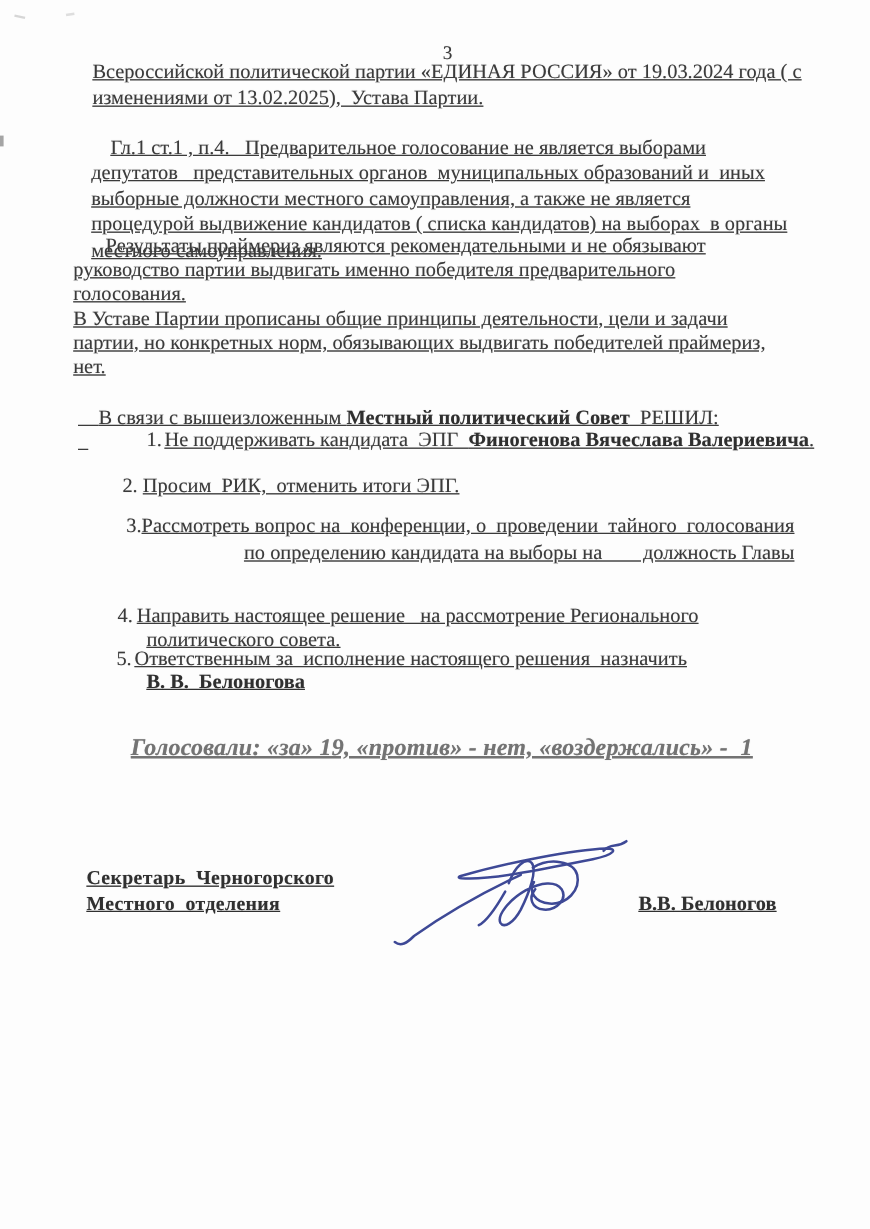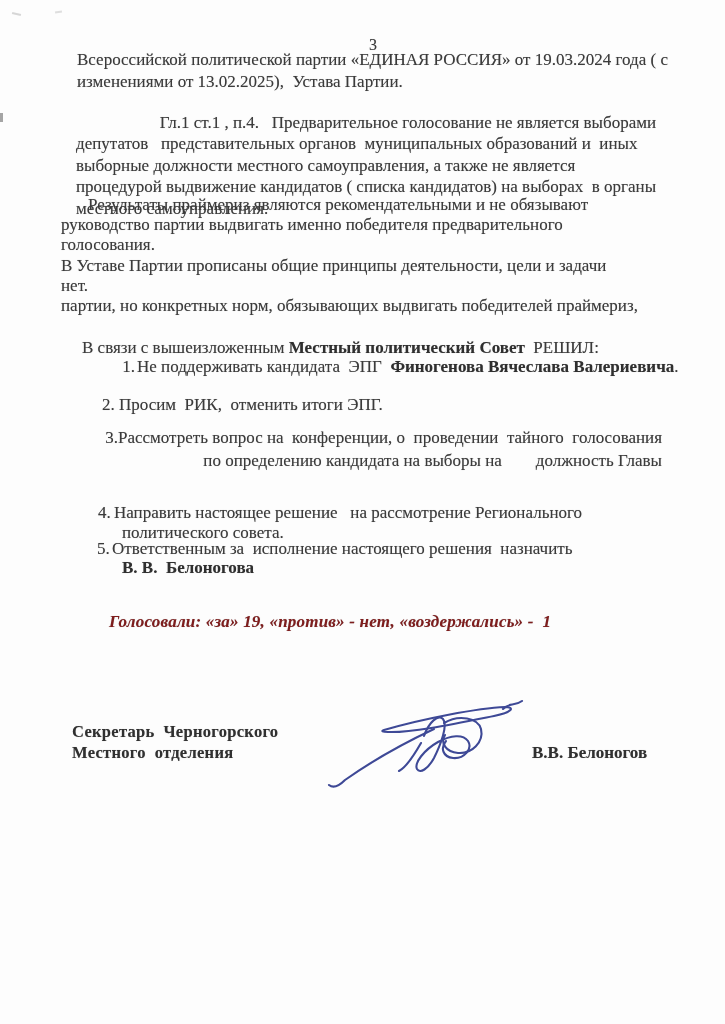--- a/index.html
+++ b/index.html
@@ -9,32 +9,32 @@
     position: relative;
     width: 725px;
     height: 1024px;
     background: #fdfdfd;
     font-family: "Liberation Serif", "DejaVu Serif", serif;
     color: #3b3b3b;
     overflow: hidden;
     text-shadow: 0 0 0.7px rgba(70,70,70,0.45);
   }
   .abs { position: absolute; }
-  .line { white-space: pre; }
+  .line { white-space: pre; text-decoration: underline; }
   .txt { font-size: 17px; }
   .b { font-weight: bold; color: #2f2f2f; }
 
   #page-number {
     top: 36px; left: 0; width: 725px;
     text-align: center; font-size: 16px;
     padding-left: 21px;
   }
   #intro   { top: 49px;  left: 77px;  line-height: 22px; }
   #clause  { top: 112px; left: 76px;  line-height: 21.4px; }
-  #clause .indent-1 { padding-left: 16px; text-align: right; }
+  #clause .indent-1 { padding-left: 16px; }
   #results { top: 195px; left: 61px;  line-height: 20.2px; }
   #results .indent-1 { padding-left: 27px; }
   #decision { top: 318px; left: 65px; }
 
   .res-item { position: absolute; line-height: 22px; }
   .res-item .num { display: inline-block; }
   #res-item-1 { top: 356px; left: 120px; text-align: center; }
   #res-item-1 .num { width: 17px; }
   #res-item-2 { top: 394px; left: 102px; }
   #res-item-2 .num { width: 17px; }
@@ -44,22 +44,22 @@
   #res-item-4 { top: 503px; left: 98px; line-height: 20px; }
   #res-item-4 .num { width: 16px; }
   #res-item-4 .wrap { padding-left: 24px; }
   #res-item-5 { top: 540px; left: 97px; line-height: 18.5px; }
   #res-item-5 .num { width: 15px; }
   #res-item-5 .wrap { padding-left: 25px; }
 
   #voting {
     top: 612px; left: 109px;
     font-weight: bold; font-style: italic;
-    font-size: 17px; letter-spacing: 0.2px;
-    color: #7f1d1d;
+    font-size: 20px; letter-spacing: 0.2px;
+    color: #737373;
   }
 
   #sig-role { top: 722px; left: 72px; line-height: 20.5px;
               font-weight: bold; font-size: 16.5px; letter-spacing: 0.3px; color: #303030; }
   #sig-name { top: 743px; left: 532px; font-weight: bold; font-size: 17px; color: #303030; }
   #signature-svg { position: absolute; left: 326px; top: 692px; }
 
   .speck { position: absolute; border-top: 2px solid #b7b7b7; }
   #speck-1 { left: 12px; top: 13px; width: 9px; transform: rotate(12deg); opacity: .55; }
   #speck-2 { left: 55px; top: 11px; width: 7px; transform: rotate(-9deg); opacity: .45; }
@@ -87,22 +87,22 @@
     <div class="line">выборные должности местного самоуправления, а также не является</div>
     <div class="line">процедурой выдвижение кандидатов ( списка кандидатов) на выборах  в органы</div>
     <div class="line">местного самоуправления.</div>
   </div>
 
   <div class="abs txt" id="results">
     <div class="line indent-1">Результаты праймериз являются рекомендательными и не обязывают</div>
     <div class="line">руководство партии выдвигать именно победителя предварительного</div>
     <div class="line">голосования.</div>
     <div class="line">В Уставе Партии прописаны общие принципы деятельности, цели и задачи</div>
+    <div class="line">партии, но конкретных норм, обязывающих выдвигать победителей праймериз,</div>
     <div class="line">нет.</div>
-    <div class="line">партии, но конкретных норм, обязывающих выдвигать победителей праймериз,</div>
   </div>
 
   <div class="abs txt line" id="decision">
     <span>В связи с вышеизложенным </span><span class="b">Местный политический Совет</span><span>  РЕШИЛ:</span>
   </div>
 
   <div class="abs txt res-item" id="res-item-1">
     <div class="line"><span class="num">1.</span><span>Не поддерживать кандидата  ЭПГ  </span><span class="b">Финогенова Вячеслава Валериевича</span><span>.</span></div>
   </div>
 

